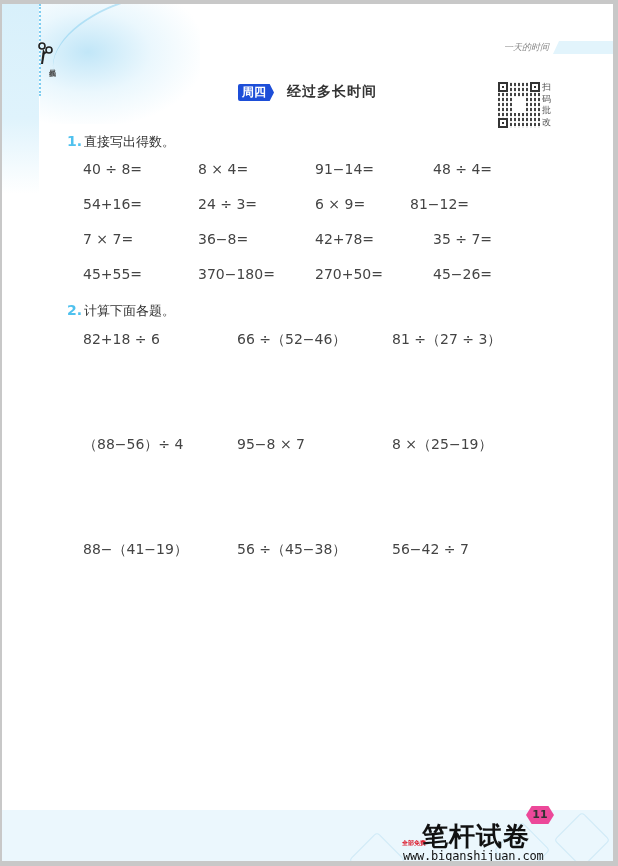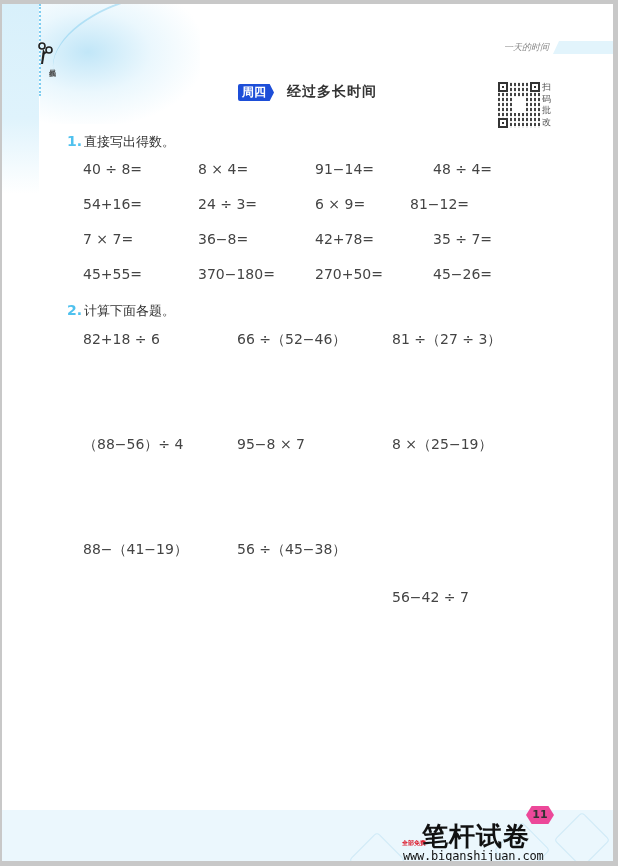--- a/index.html
+++ b/index.html
@@ -152,21 +152,21 @@
   <div class="problem" style="left:81px;top:327px;">82+18 ÷ 6</div>
   <div class="problem" style="left:235px;top:327px;">66 ÷（52−46）</div>
   <div class="problem" style="left:390px;top:327px;">81 ÷（27 ÷ 3）</div>
 
   <div class="problem" style="left:81px;top:432px;">（88−56）÷ 4</div>
   <div class="problem" style="left:235px;top:432px;">95−8 × 7</div>
   <div class="problem" style="left:390px;top:432px;">8 ×（25−19）</div>
 
   <div class="problem" style="left:81px;top:537px;">88−（41−19）</div>
   <div class="problem" style="left:235px;top:537px;">56 ÷（45−38）</div>
-  <div class="problem" style="left:390px;top:537px;margin-top:48px;">56−42 ÷ 7</div>
+  <div class="problem" style="left:390px;top:537px;">56−42 ÷ 7</div>
 
 
   <div class="footer-band">
     <div class="footer-deco" style="left:355px;top:30px;"></div>
     <div class="footer-deco" style="left:500px;top:20px;"></div>
     <div class="footer-deco" style="left:560px;top:10px;"></div>
   </div>
   <div class="page-number">11</div>
   <div class="watermark-tag">全部免费</div>
   <div class="watermark-cn">笔杆试卷</div>

